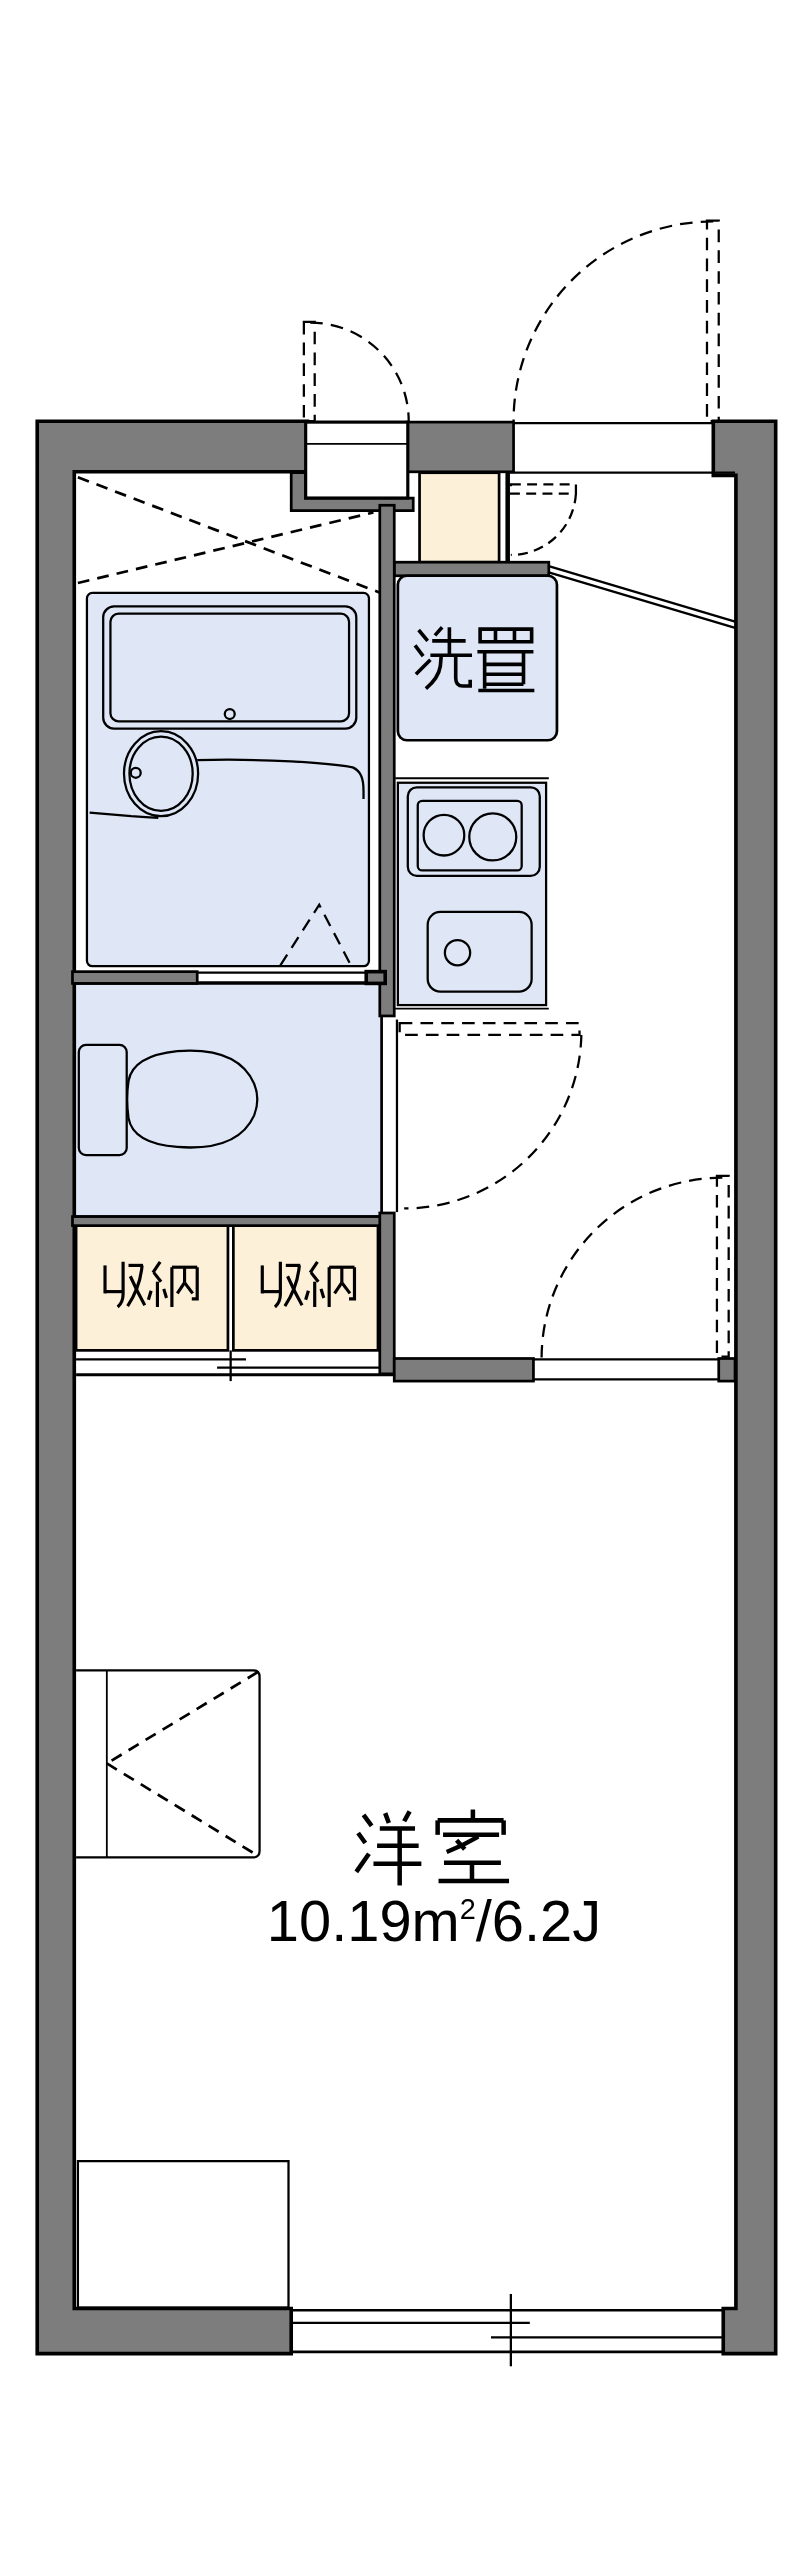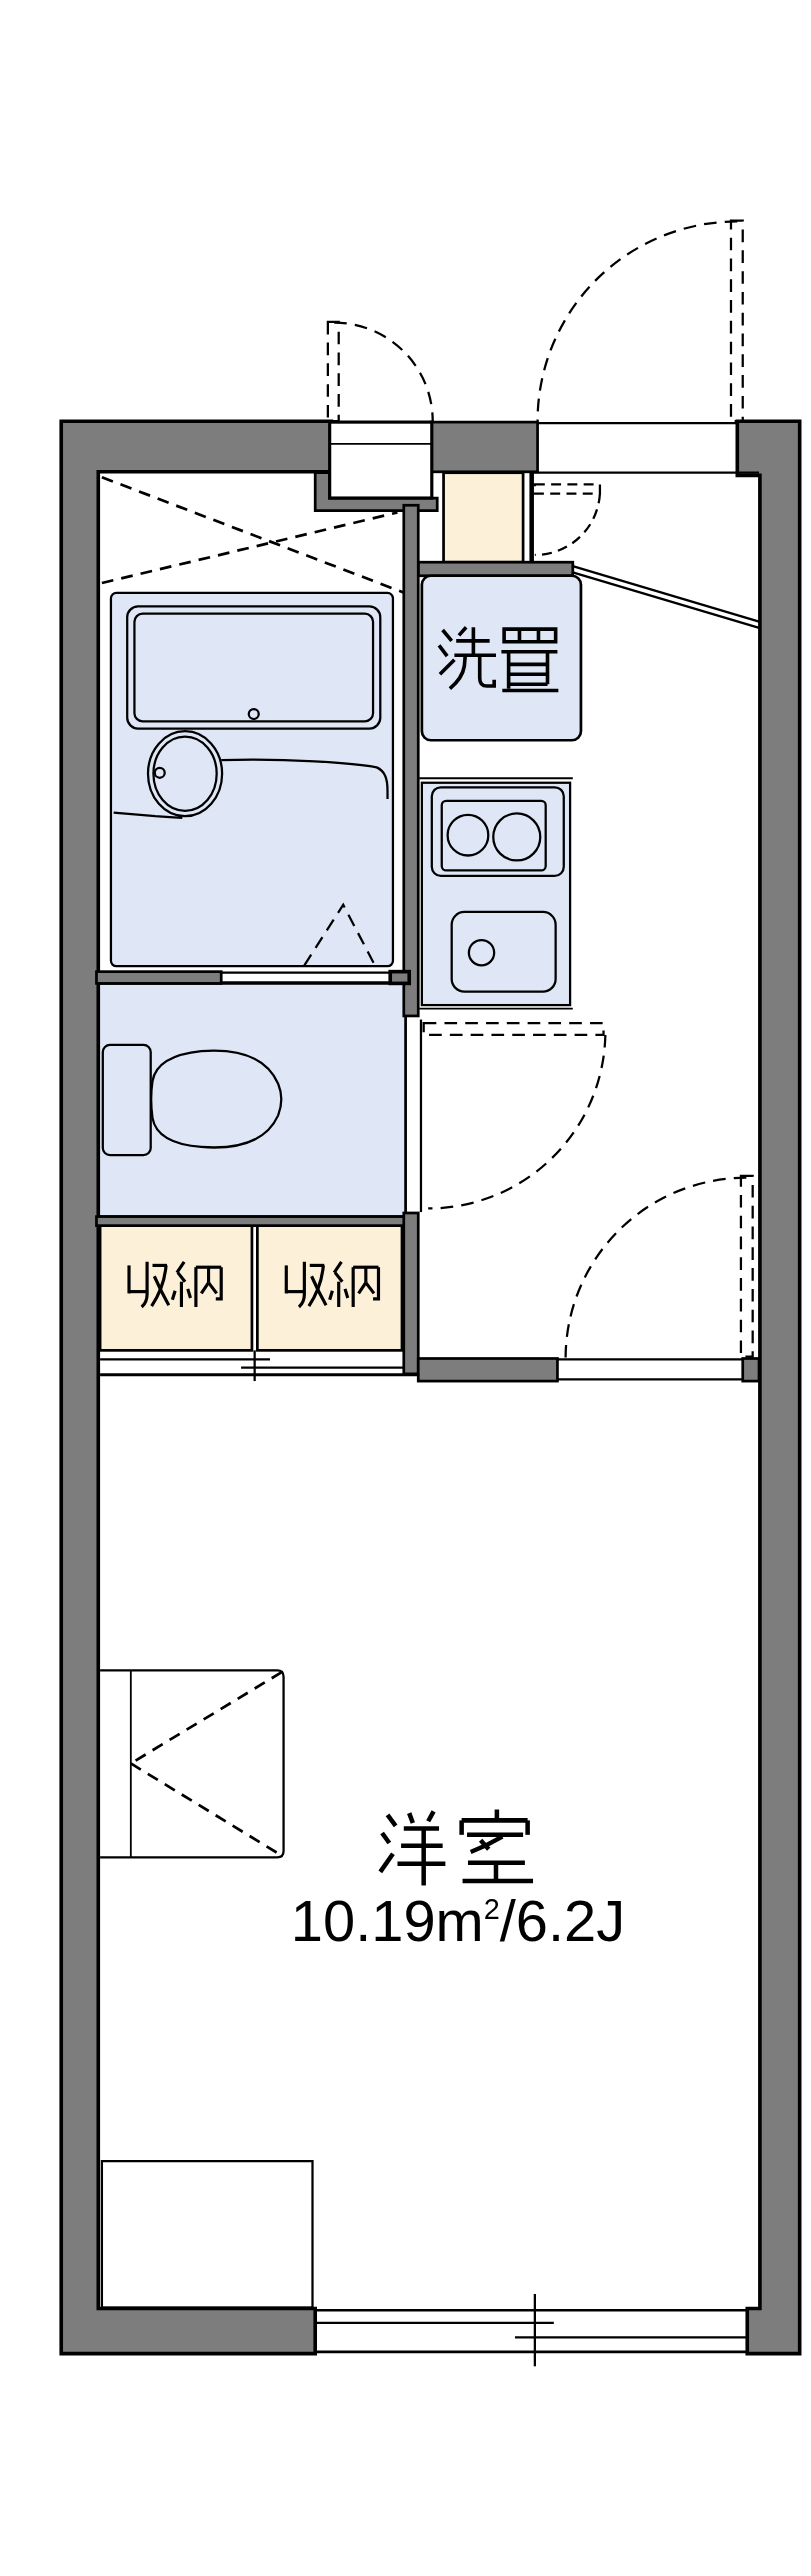--- a/index.html
+++ b/index.html
@@ -1,16 +1,16 @@
 <!DOCTYPE html>
 <html style="font-size:14.5px"><head>
 <meta charset="utf-8">
 <style>
 html,body{margin:0;padding:0;background:#fff;}
-#plan{width:712px;height:2576px;position:relative;font-family:"Liberation Sans",sans-serif;margin-left:24px;}
+#plan{width:712px;height:2576px;position:relative;font-family:"Liberation Sans",sans-serif;}
 </style>
 </head>
 <body>
 
 <div id="plan">
 <svg width="812" height="2576" viewBox="0 0 898 2850">
 <rect x="0" y="0" width="898" height="2850" fill="#ffffff"></rect>
 
 <rect x="84" y="527" width="335" height="547" fill="#ffffff"></rect>
 

